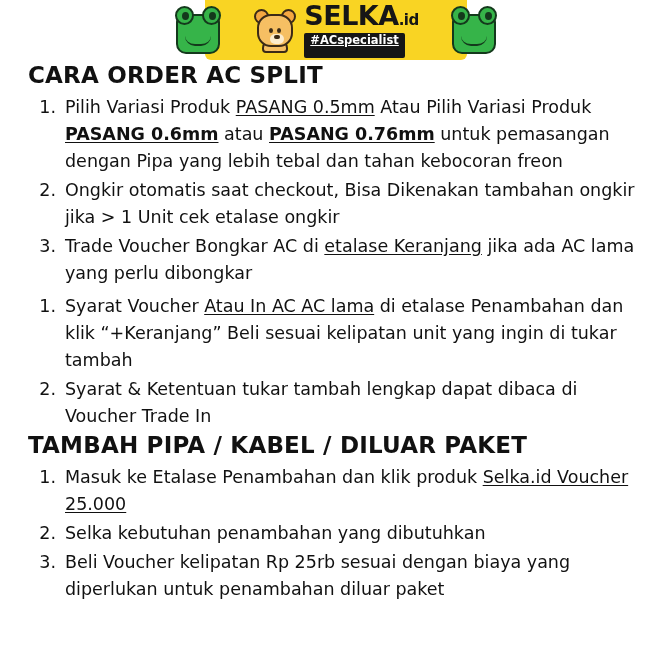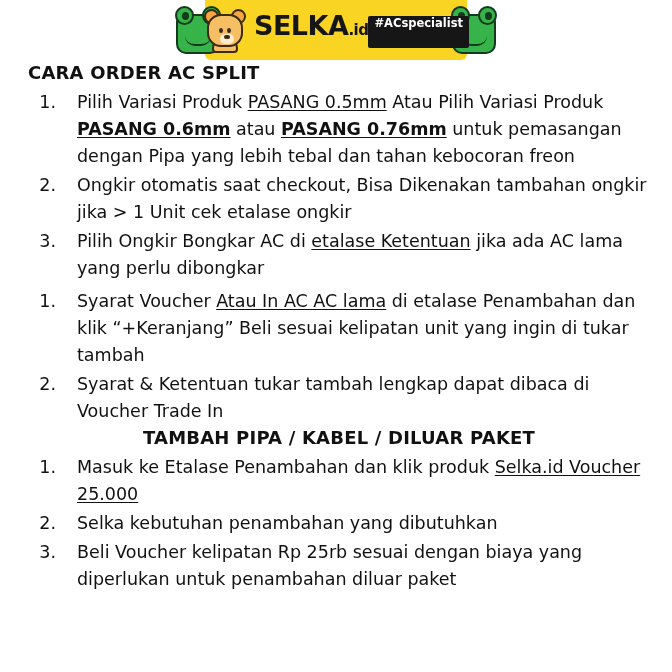--- a/index.html
+++ b/index.html
@@ -110,21 +110,21 @@
     top: 33px;
     width: 26px;
     height: 13px;
     border-radius: 8px 8px 4px 4px;
     background: #f6bf63;
     border: 2px solid #3b2a16;
     box-sizing: border-box;
   }
   .brand-block {
     display: flex;
-    flex-direction: row;
+    flex-direction: column;
     align-items: flex-start;
     justify-content: center;
     line-height: 1;
   }
   .brand-name {
     font-family: "DejaVu Sans", sans-serif;
     font-weight: bold;
     font-size: 27px;
     color: #161616;
     letter-spacing: -0.5px;
@@ -132,23 +132,24 @@
   .brand-name .dotid {
     font-size: 15px;
     font-weight: bold;
   }
   .brand-tag {
     margin-top: 4px;
     background: #161616;
     color: #ffffff;
     font-size: 11.5px;
     font-weight: bold;
-    padding: 2px 6px 18px 6px;
+    padding: 2px 6px 12px 6px;
     border-radius: 2px;
     letter-spacing: 0px;
+    text-decoration: underline;
   }
   
   .frog {
     position: absolute;
     top: 6px;
     width: 52px;
     height: 50px;
   }
   .frog.left { left: 172px; }
   .frog.right { left: 448px; }
@@ -200,27 +201,27 @@
     left: 0;
     top: 62px;
     width: 672px;
     padding: 0 22px 0 28px;
     box-sizing: border-box;
   }
   h2.section-title {
     margin: 0;
     font-family: "DejaVu Sans", sans-serif;
     font-weight: bold;
-    font-size: 18px;
+    font-size: 23px;
     color: #111111;
     letter-spacing: 0.2px;
   }
   .sec-order  { margin-top: 16px; }
   .sec-tukar  { margin-top: 22px; }
-  .sec-pipa   { margin-top: 22px; text-align: center; }
+  .sec-pipa   { margin-top: 22px; }
 
   ol.items {
     list-style: none;
     margin: 6px 0 0 0;
     padding: 0;
   }
   ol.items > li {
     display: flex;
     align-items: flex-start;
     margin-bottom: 2px;
@@ -233,21 +234,20 @@
     color: #111111;
     line-height: 27px;
     font-family: "DejaVu Sans", sans-serif;
   }
   .txt {
     flex: 1 1 auto;
     font-size: 17.5px;
     line-height: 27px;
     color: #111111;
     font-family: "DejaVu Sans", sans-serif;
-    margin-left: 12px;
   }
   .txt u {
     text-decoration: underline;
     text-underline-offset: 2px;
   }
   .txt .bu {
     font-weight: bold;
     text-decoration: underline;
     text-underline-offset: 2px;
   }
@@ -308,21 +308,21 @@
       <li>
         <span class="num">1.</span>
         <span class="txt"><span>Pilih Variasi Produk </span><u>PASANG 0.5mm</u><span> Atau Pilih Variasi Produk </span><span class="bu">PASANG 0.6mm</span><span> atau </span><span class="bu">PASANG 0.76mm</span><span> untuk pemasangan dengan Pipa yang lebih tebal dan tahan kebocoran freon</span></span>
       </li>
       <li>
         <span class="num">2.</span>
         <span class="txt"><span>Ongkir otomatis saat checkout, Bisa Dikenakan tambahan ongkir jika &gt; 1 Unit cek etalase ongkir</span></span>
       </li>
       <li>
         <span class="num">3.</span>
-        <span class="txt"><span>Pilih Ongkir Bongkar AC di </span><u>etalase Ketentuan</u><span> jika ada AC lama yang perlu dibongkar</span></span>
+        <span class="txt"><span>Trade Voucher Bongkar AC di </span><u>etalase Keranjang</u><span> jika ada AC lama yang perlu dibongkar</span></span>
       </li>
     </ol>
 
     <ol class="items">
       <li>
         <span class="num">1.</span>
         <span class="txt"><span>Syarat Voucher </span><u>Atau In AC AC lama</u><span> di etalase Penambahan dan klik “+Keranjang” Beli sesuai kelipatan unit yang ingin di tukar tambah</span></span>
       </li>
       <li>
         <span class="num">2.</span>

